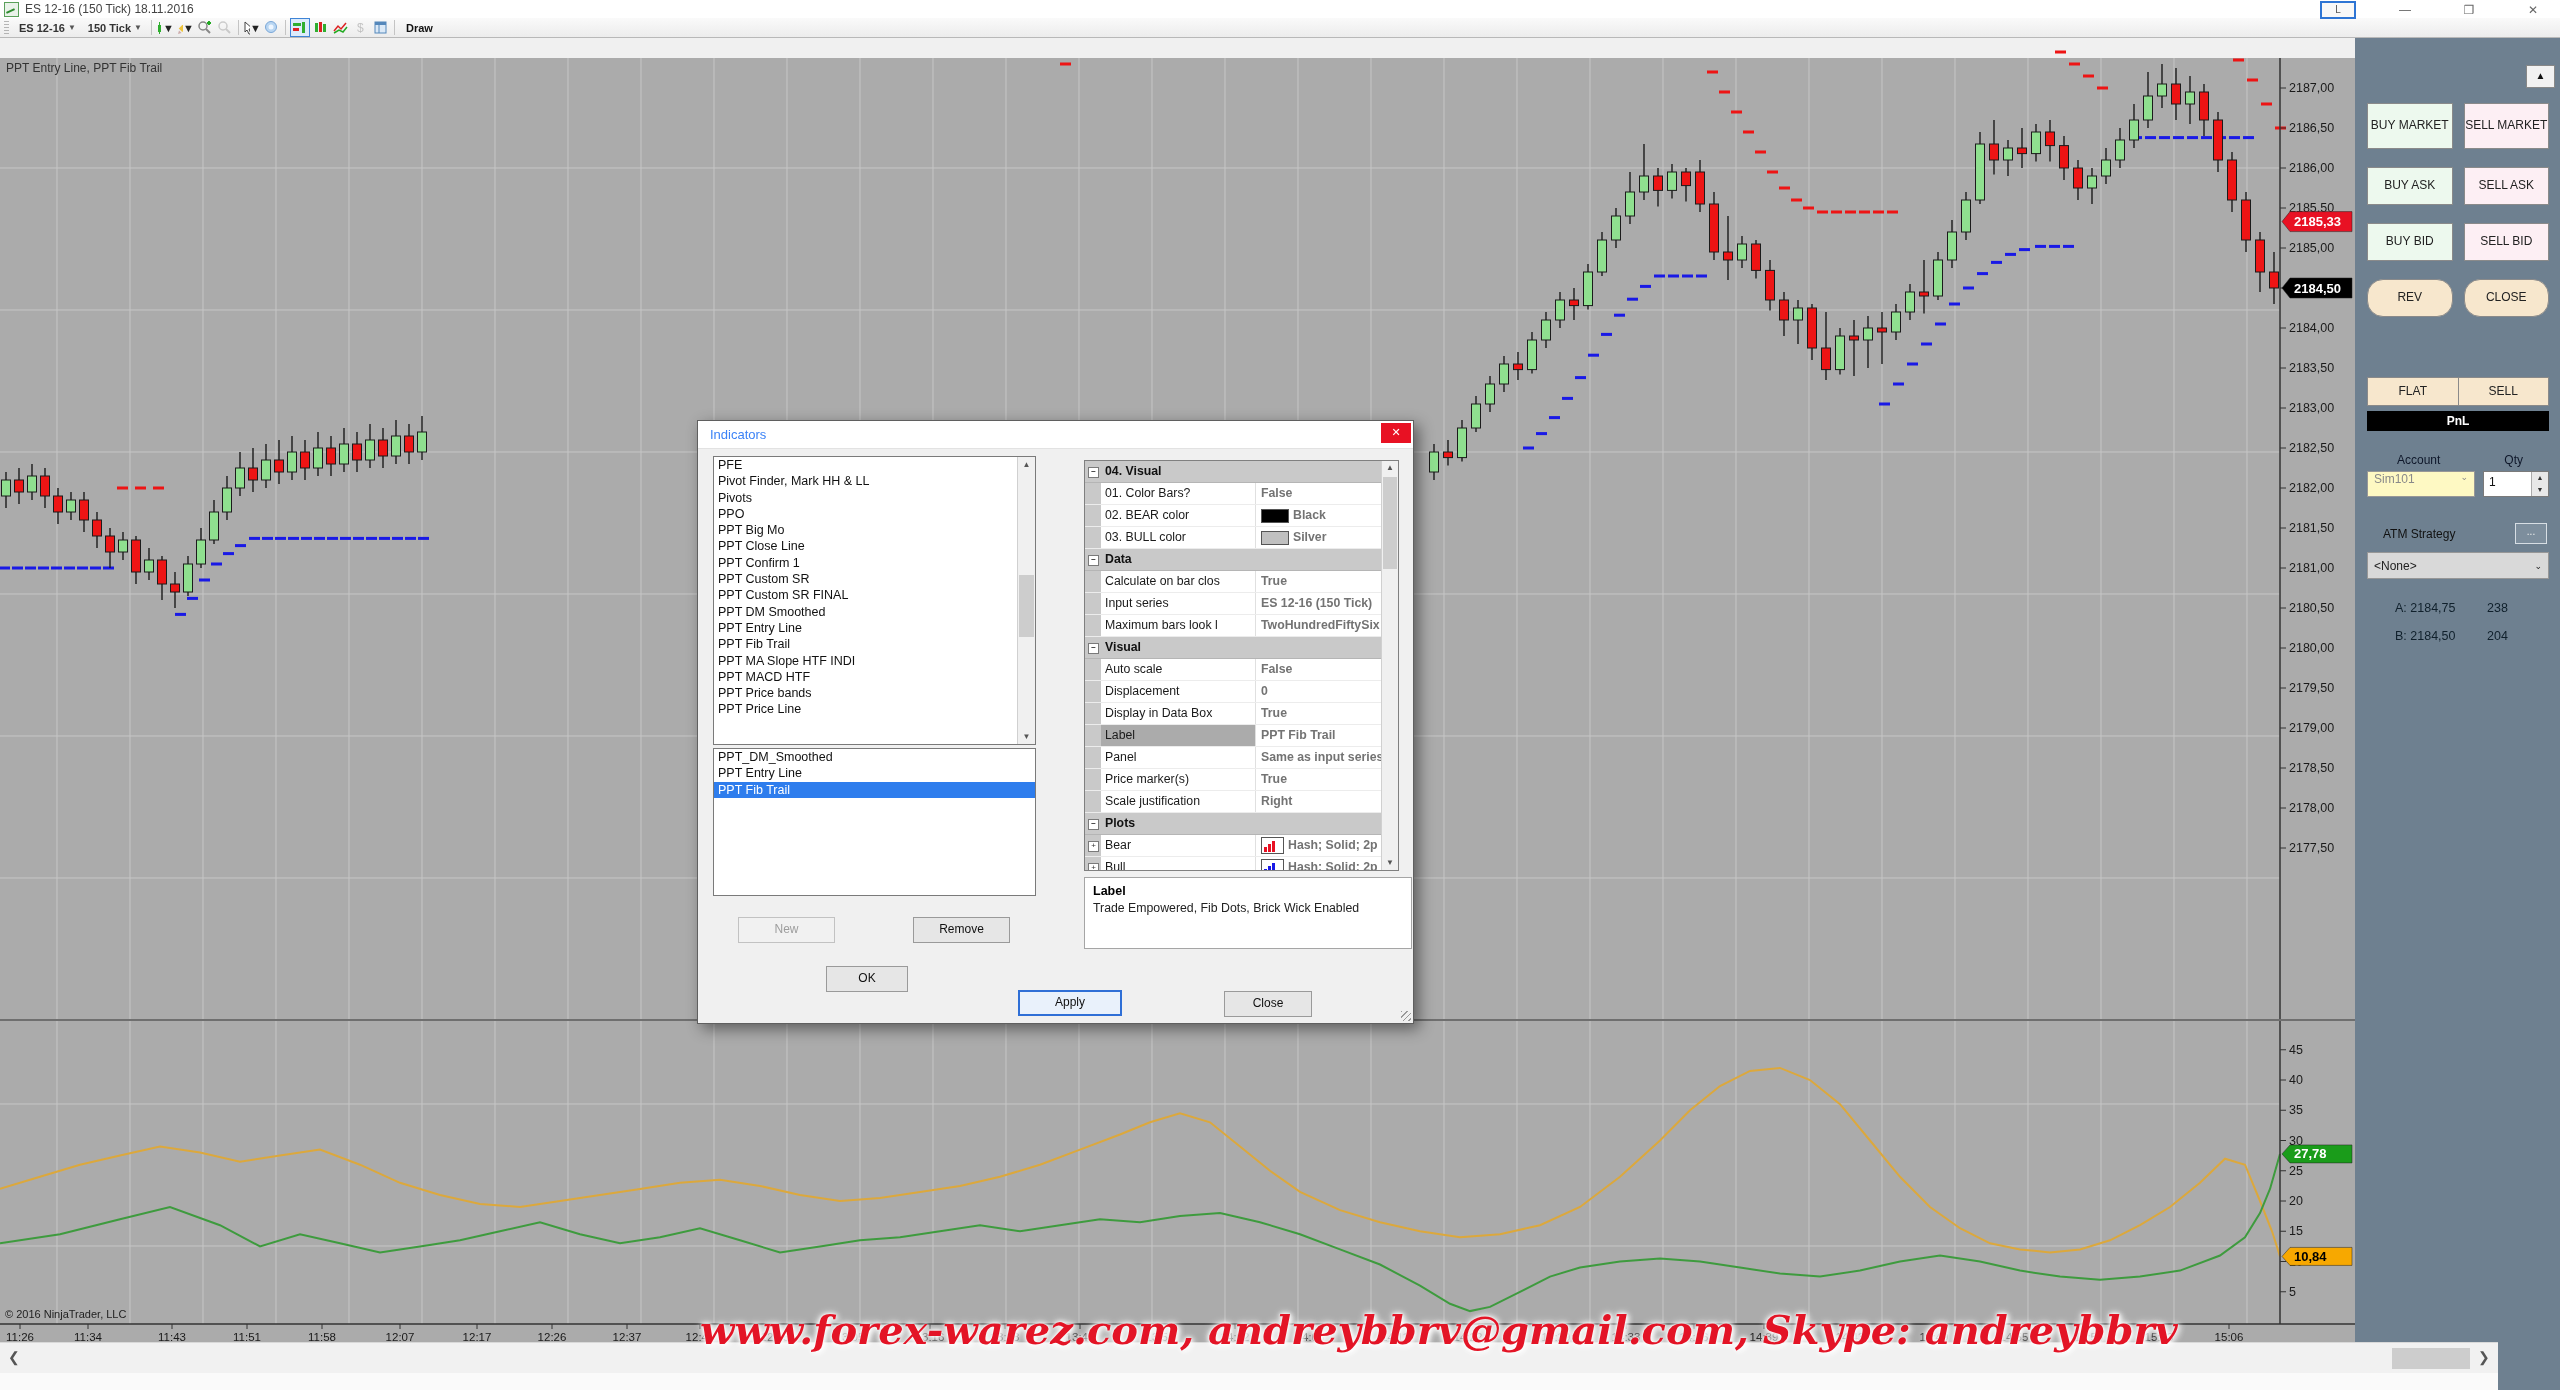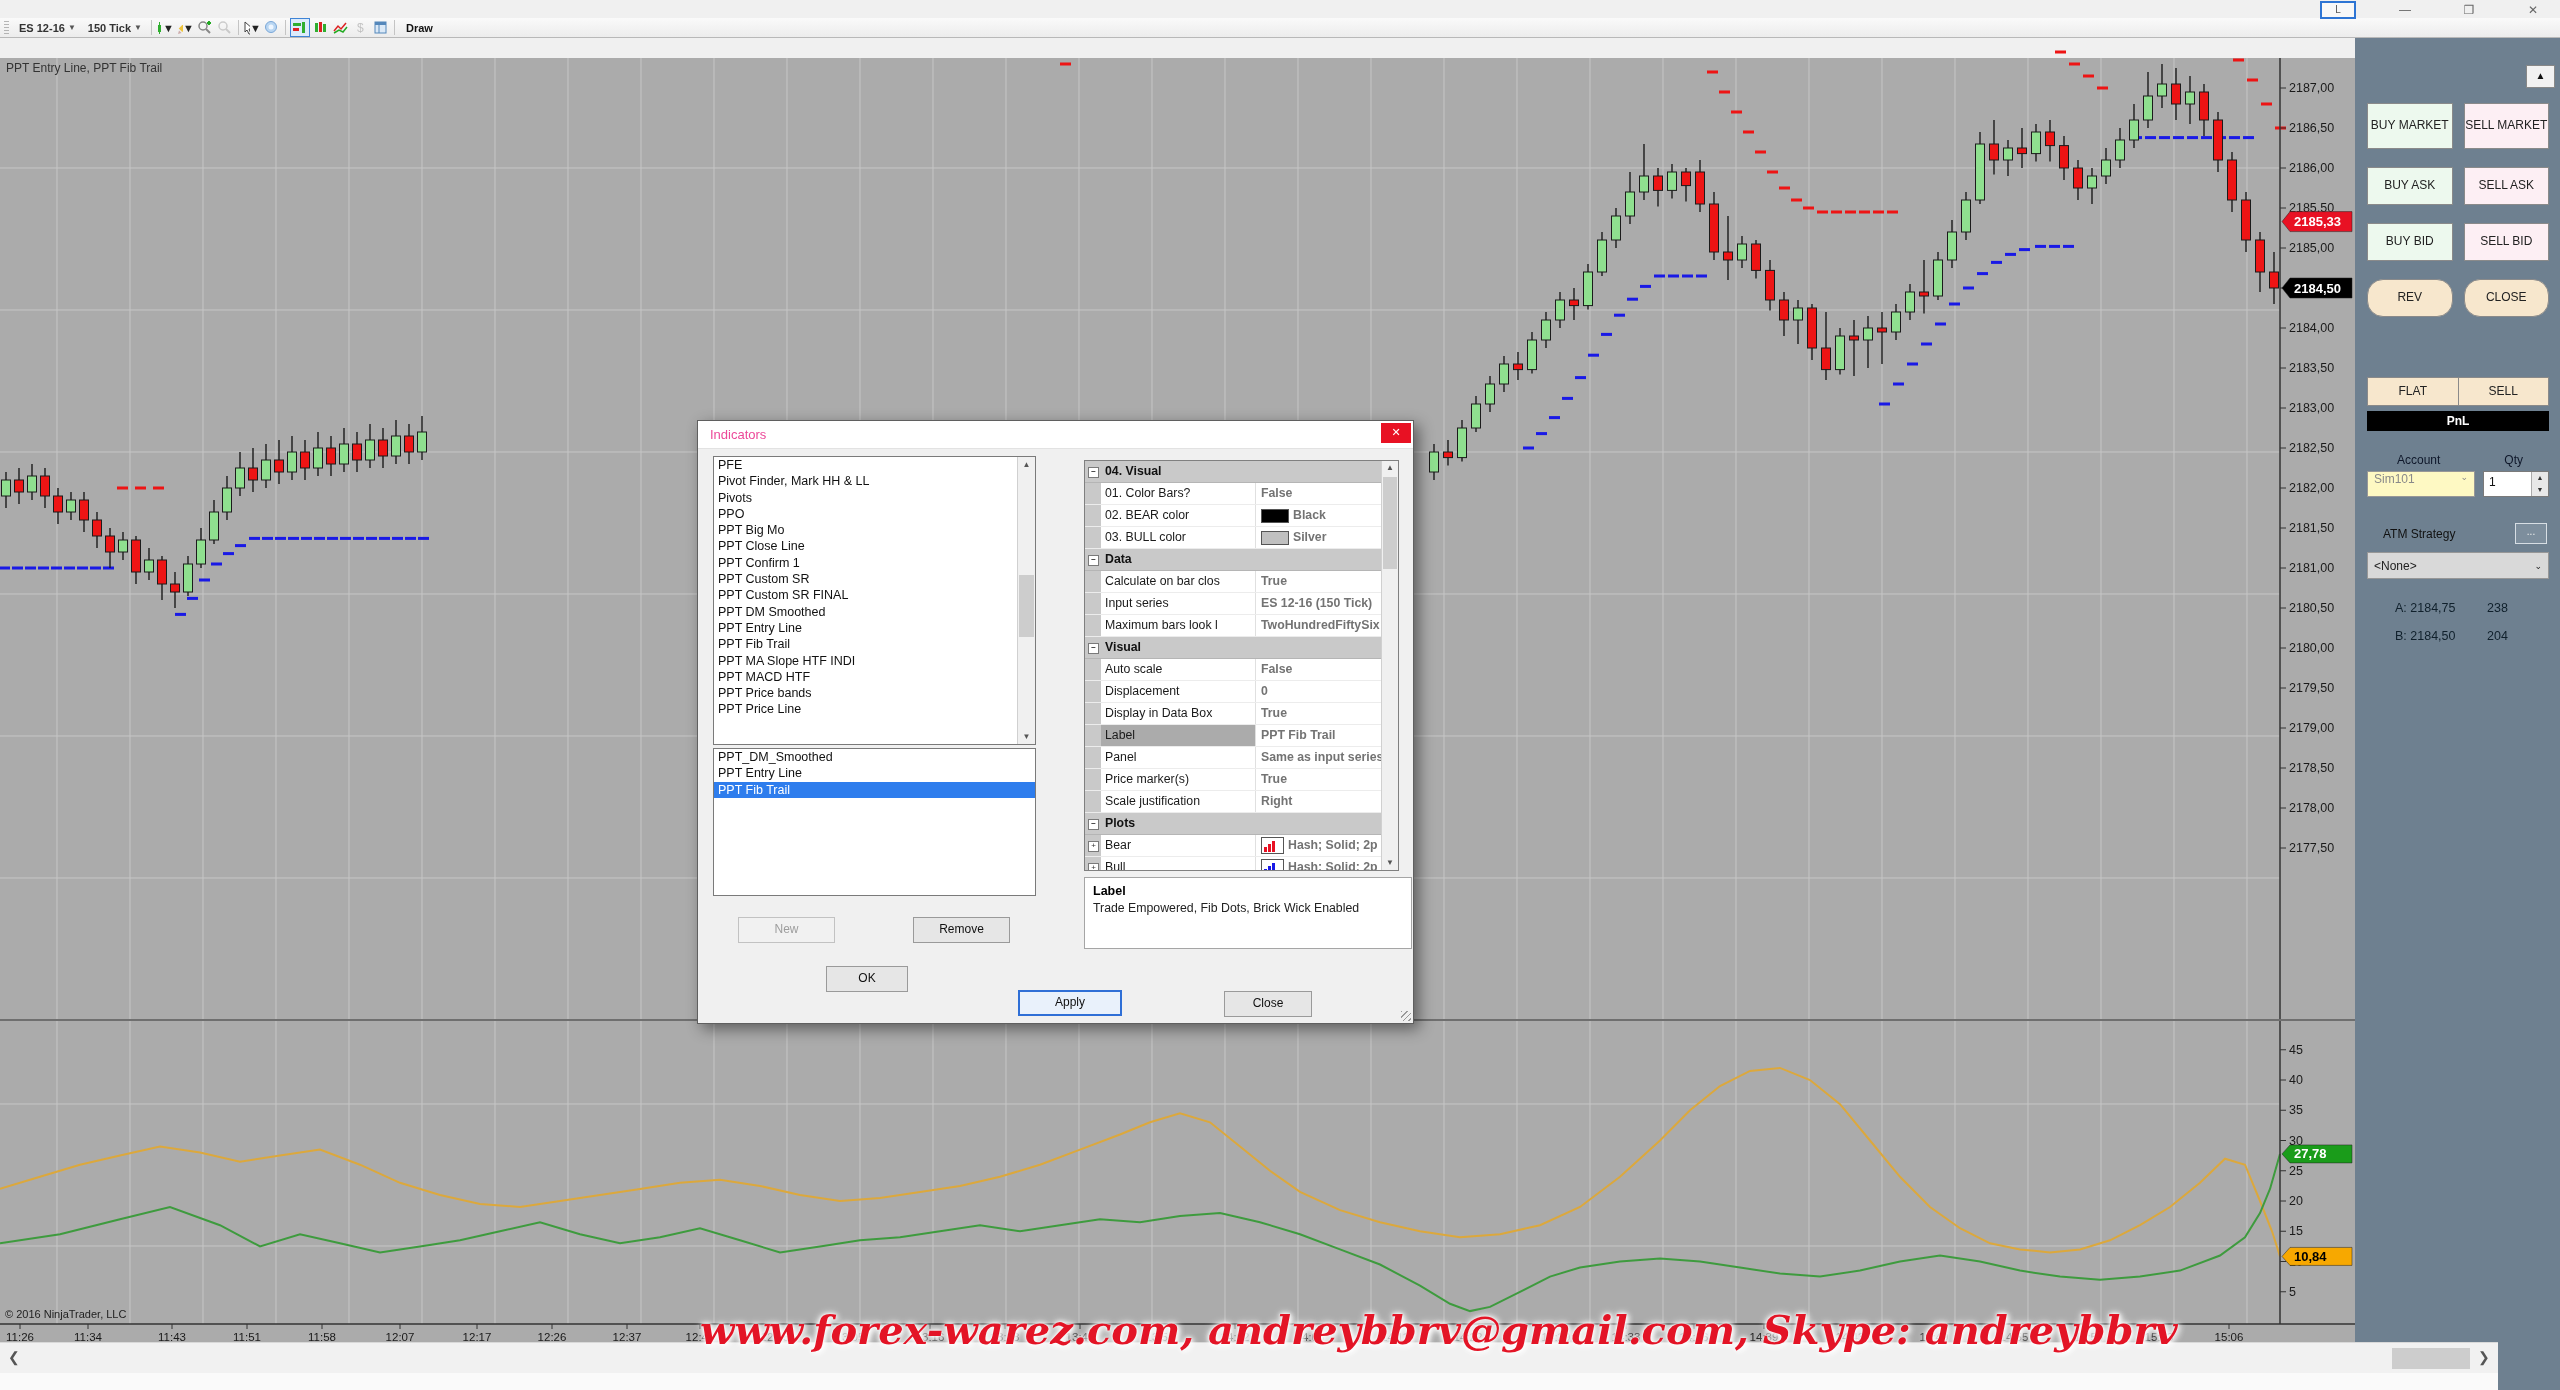--- a/index.html
+++ b/index.html
@@ -57,21 +57,21 @@
   #qty-box .spin div{flex:1;text-align:center;line-height:11px;background:#e8e8e8;}
   .atmrow{display:flex;justify-content:space-between;align-items:center;margin:26px 2px 8px 2px;}
   .atmrow .lbl{font-size:12px;color:#111;}
   #atm-more{width:30px;height:19px;background:#7d8e9d;border:1px solid #d7dee4;color:#eee;font-size:10px;text-align:center;line-height:16px;}
   #atm-dd{height:25px;background:#d9d9d9;border:1px solid #979797;color:#222;font-size:12px;display:flex;align-items:center;justify-content:space-between;padding:0 6px;}
   .quote{display:flex;margin-top:22px;font-size:12.5px;color:#10202c;}
   .quote .p{margin-left:28px;width:92px;}
   
   #dialog{position:absolute;left:697px;top:420px;width:715px;height:602px;background:#f0f0f0;border:1px solid #5f5f5f;box-shadow:5px 5px 14px rgba(0,0,0,.45);z-index:10;}
   #dlg-title{height:27px;background:#fff;display:flex;align-items:center;position:relative;border-bottom:1px solid #e2e2e2;}
-  #dlg-title .t{font-size:13px;color:#ec4899;margin-left:12px;}
+  #dlg-title .t{font-size:13px;color:#3b82f6;margin-left:12px;}
   #dlg-close{position:absolute;right:2px;top:2px;width:30px;height:20px;background:#e81123;color:#fff;font-size:11px;text-align:center;line-height:19px;}
   .listbox{position:absolute;left:15px;width:321px;background:#fff;border:1px solid #7a7a7a;overflow:hidden;font-size:12.5px;color:#111;}
   #list-avail{top:35px;height:287px;}
   #list-conf{top:327px;height:146px;}
   .li{height:16.3px;line-height:16.3px;padding-left:4px;white-space:nowrap;}
   .li.sel{background:#2e7ded;color:#fff;}
   .vsb{position:absolute;right:0;top:0;bottom:0;width:17px;background:#f0f0f0;border-left:1px solid #d0d0d0;}
   .vsb .a{position:absolute;left:0;width:17px;height:15px;font-size:8px;color:#555;text-align:center;line-height:15px;}
   .vsb .a.up{top:0;} .vsb .a.dn{bottom:0;}
   .vsb .th{position:absolute;left:1px;width:15px;background:#cdcdcd;}
@@ -575,20 +575,24 @@
         <text x="2089" y="1341">14:59</text>
         <line x1="2159" y1="1324" x2="2159" y2="1329" stroke="#333"></line>
         <text x="2159" y="1341">15:03</text>
         <line x1="2229" y1="1324" x2="2229" y2="1329" stroke="#333"></line>
         <text x="2229" y="1341">15:06</text>
       </g>
       <text x="6" y="72" font-size="12" fill="#333" font-family="Liberation Sans,sans-serif">PPT  Entry Line, PPT  Fib Trail</text>
       <text x="5" y="1318" font-size="11" fill="#222" font-family="Liberation Sans,sans-serif">© 2016 NinjaTrader, LLC</text>
     </svg>
 
+  <div id="titlebar">
+    <div class="appicon"></div>
+    <div class="title">ES 12-16 (150 Tick)  18.11.2016</div>
+  </div>
   <div id="winctl">
     <div id="lbtn">L</div>
     <div class="winbtn">—</div>
     <div class="winbtn">❐</div>
     <div class="winbtn">✕</div>
   </div>
 
   <div id="toolbar">
     <div class="grip"></div>
     <div class="tbtn">

